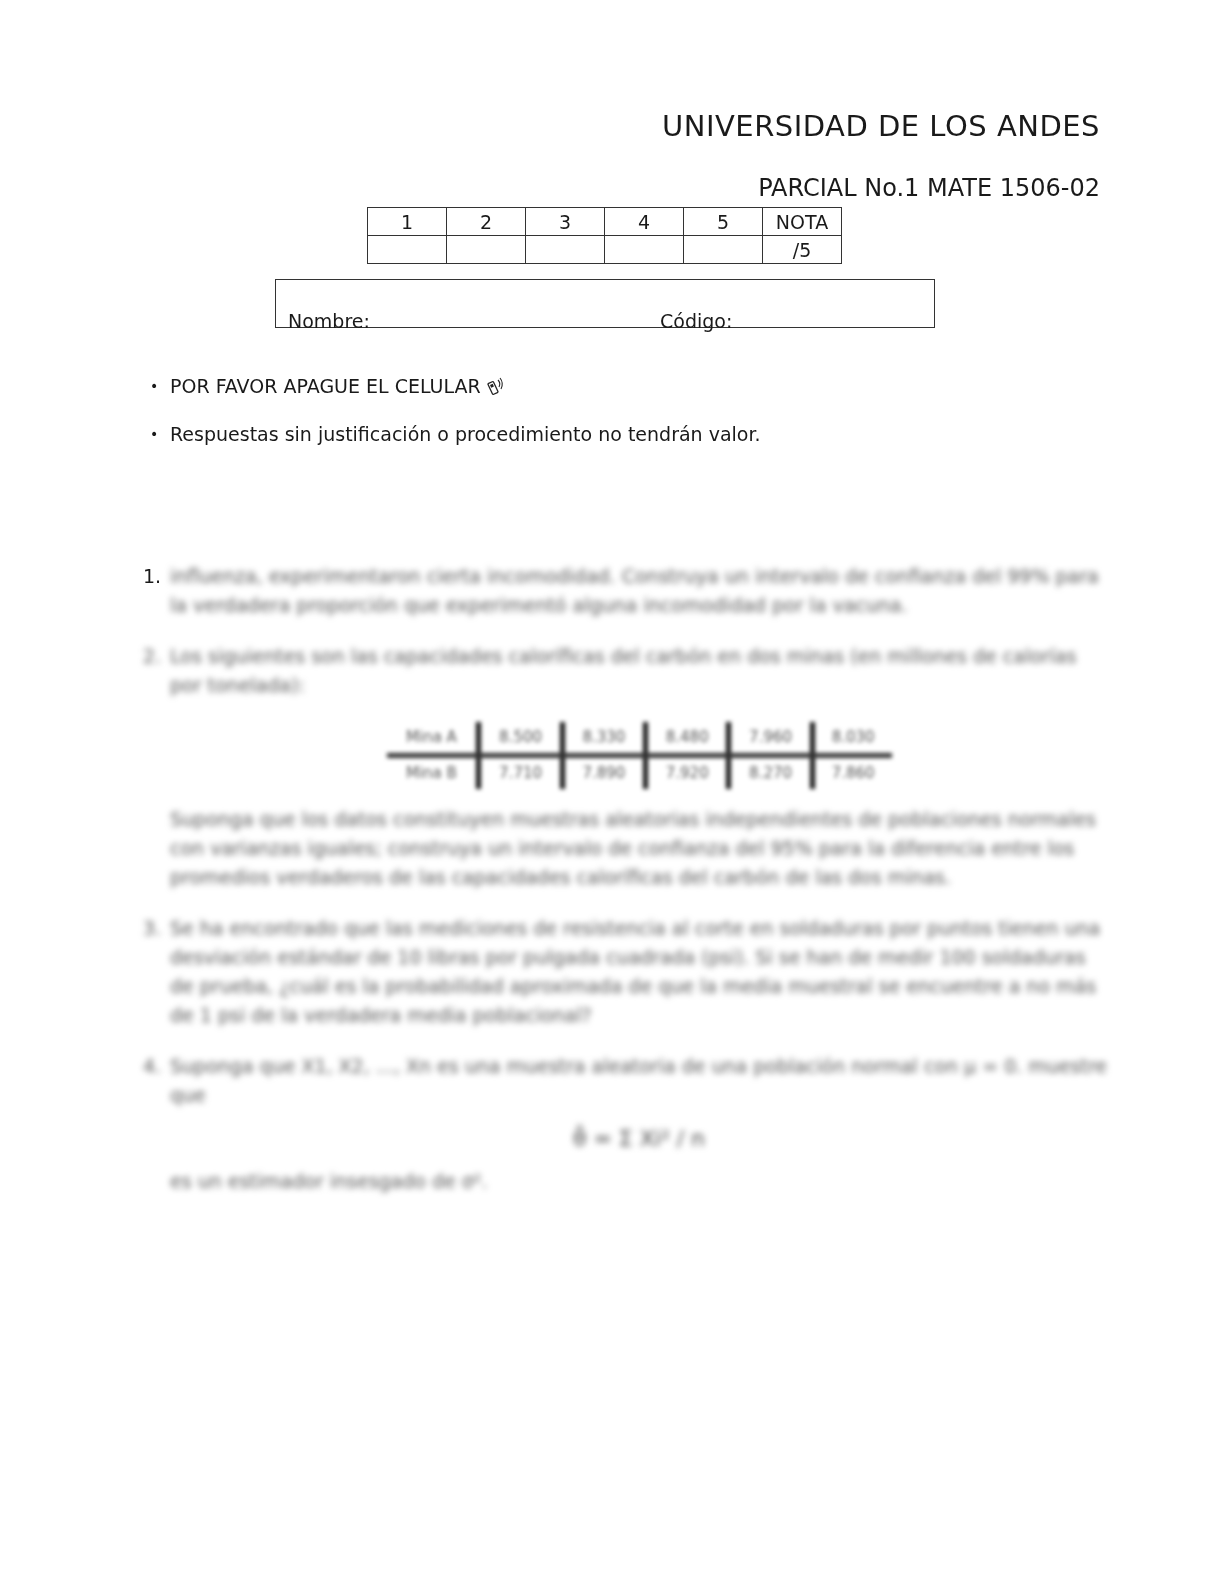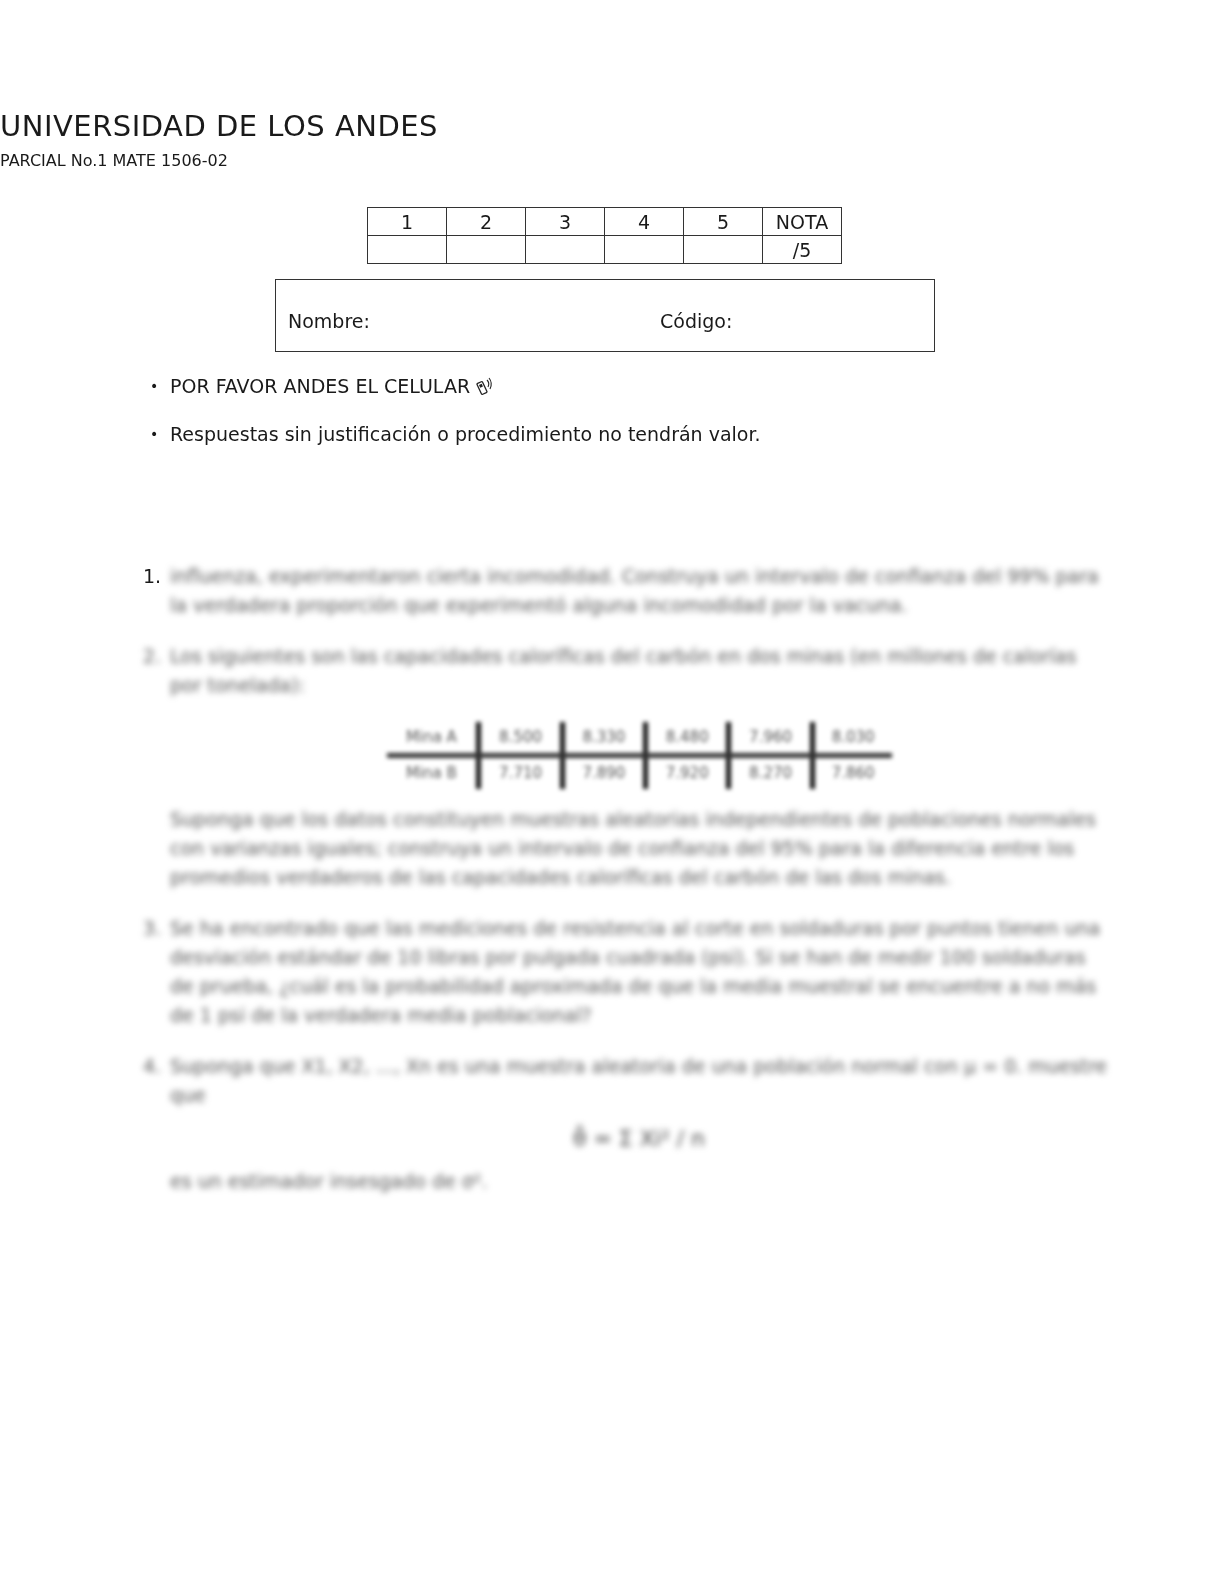--- a/index.html
+++ b/index.html
@@ -1,23 +1,23 @@
 <!DOCTYPE html>
 <html><head>
 <meta charset="utf-8">
 <style>
   html, body { margin: 0; padding: 0; background: #ffffff; }
   body { width: 1224px; height: 1584px; position: relative; font-family: "DejaVu Sans", sans-serif; color: #1a1a1a; overflow: hidden; }
-  .header { position: absolute; top: 106px; left: 0; width: 1100px; text-align: left; }
+  .header { position: absolute; top: 106px; left: 0; width: 1100px; text-align: right; }
   .title { font-size: 29px; letter-spacing: 0.5px; line-height: 40px; margin: 0; font-weight: normal; }
-  .sub { font-size: 16px; line-height: 29px; }
+  .sub { font-size: 24px; line-height: 29px; margin-top: 28px; }
   .sub .gap { display: inline-block; width: 30px; }
   table.grades { position: absolute; top: 207px; left: 367px; border-collapse: collapse; }
   table.grades td { border: 1.5px solid #333; width: 78px; height: 27px; text-align: center; font-size: 19px; padding: 0; }
-  .namebox { position: absolute; top: 279px; left: 275px; width: 660px; height: 73px; border: 1.5px solid #333; box-sizing: border-box; }
+  .namebox { position: absolute; top: 279px; left: 275px; width: 660px; height: 49px; border: 1.5px solid #333; box-sizing: border-box; }
   .namebox .lbl { position: absolute; top: 30px; font-size: 19px; }
   .rules { position: absolute; top: 372px; left: 148px; margin: 0; padding: 0; list-style: none; }
   .rules li { font-size: 19px; line-height: 28px; margin-bottom: 20px; position: relative; padding-left: 22px; }
   .rules li::before { content: "•"; position: absolute; left: 2px; font-size: 14px; }
   .phone { display: inline-block; width: 18px; height: 20px; vertical-align: -3px; }
   .questions { position: absolute; top: 562px; left: 143px; width: 965px; margin: 0; padding: 0; list-style: none; }
   .q { font-size: 19px; line-height: 29px; position: relative; padding-left: 27px; }
   .qnum { position: absolute; left: 0; top: 0; }
   .blur { filter: blur(3px); color: #555; }
   .q2, .q3, .q4 { margin-top: 22px; }
@@ -57,21 +57,21 @@
 </tbody>
   </table>
 
 <div class="namebox">
   <span class="lbl" style="left:12px;">Nombre:</span>
   <span class="lbl" style="left:384px;">Código:</span>
 </div>
 
 <ul class="rules">
   <li>
-    <span>POR FAVOR ANDES EL CELULAR</span>
+    <span>POR FAVOR APAGUE EL CELULAR</span>
     <span class="phone">
       <svg width="18" height="20" viewBox="0 0 18 20">
         <rect x="3" y="6" width="6" height="12" rx="1" transform="rotate(-25 6 12)" fill="none" stroke="#222" stroke-width="1.3"></rect>
         <rect x="4.5" y="8" width="3" height="3" transform="rotate(-25 6 12)" fill="#222"></rect>
         <path d="M11 4 Q14 7 12 11" fill="none" stroke="#222" stroke-width="1.1"></path>
         <path d="M13 2 Q17 7 14 13" fill="none" stroke="#222" stroke-width="1.1"></path>
       </svg>
     </span>
   </li>
   <li>Respuestas sin justificación o procedimiento no tendrán valor.</li>

